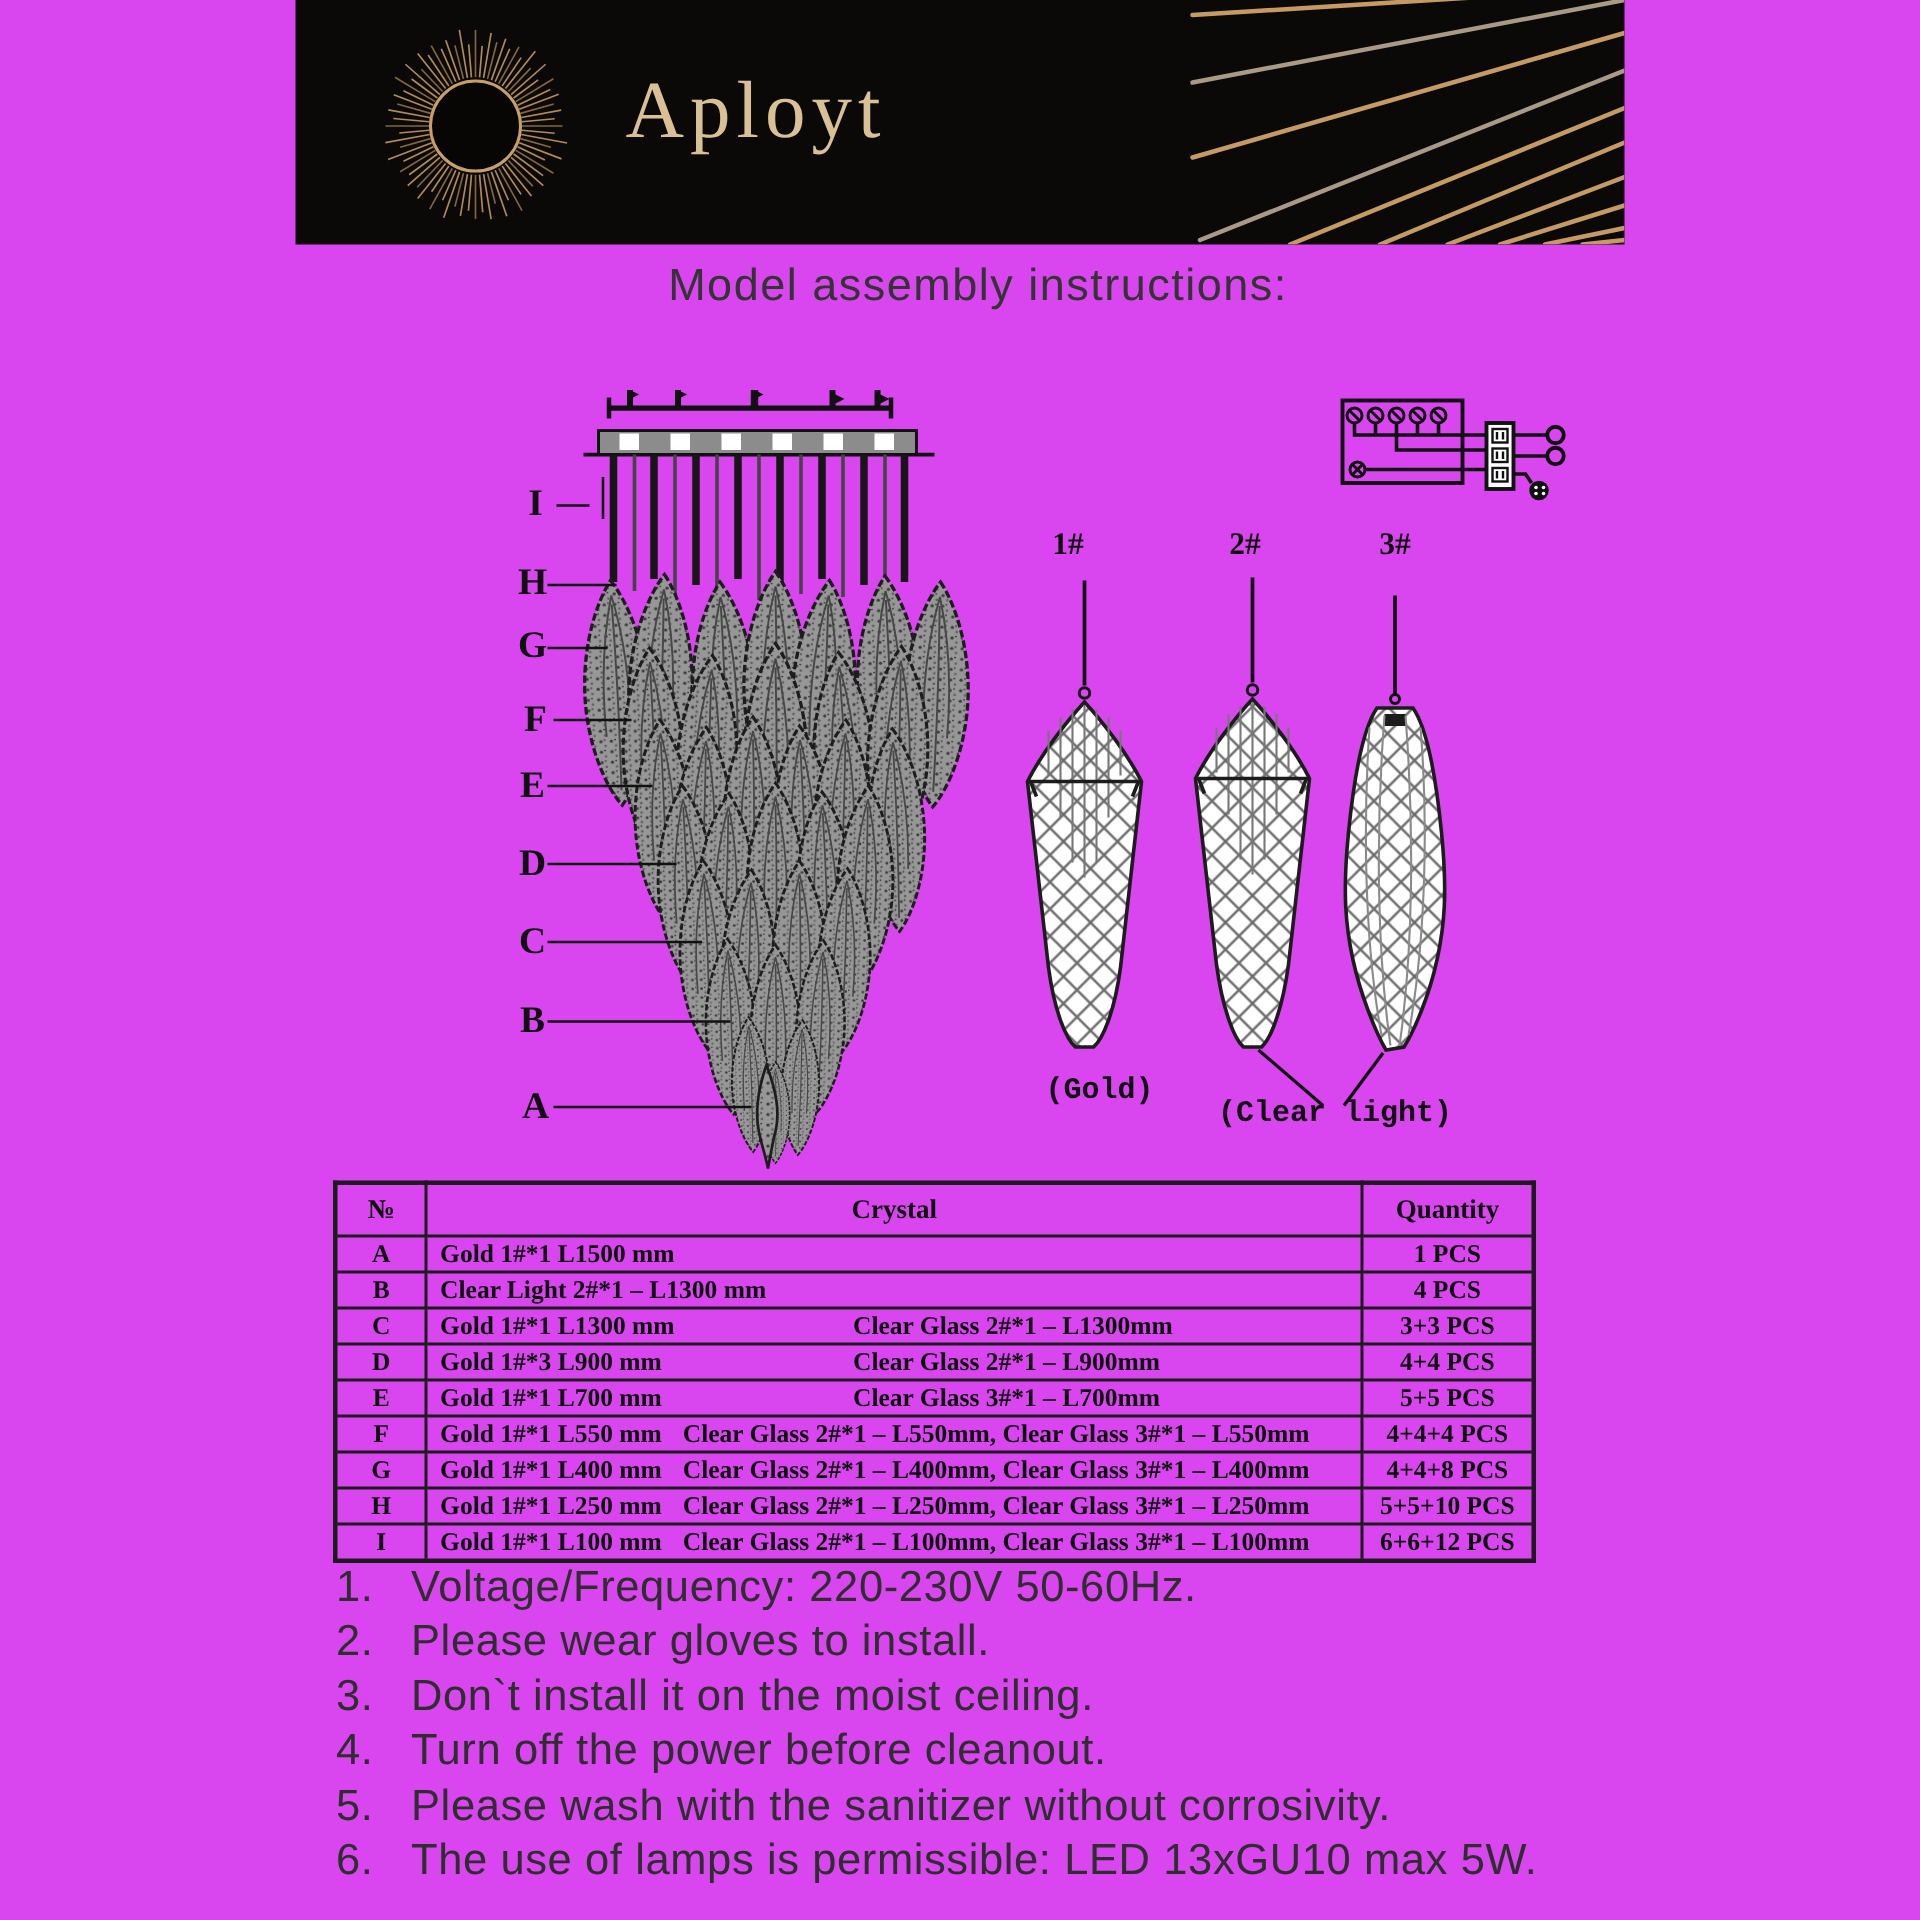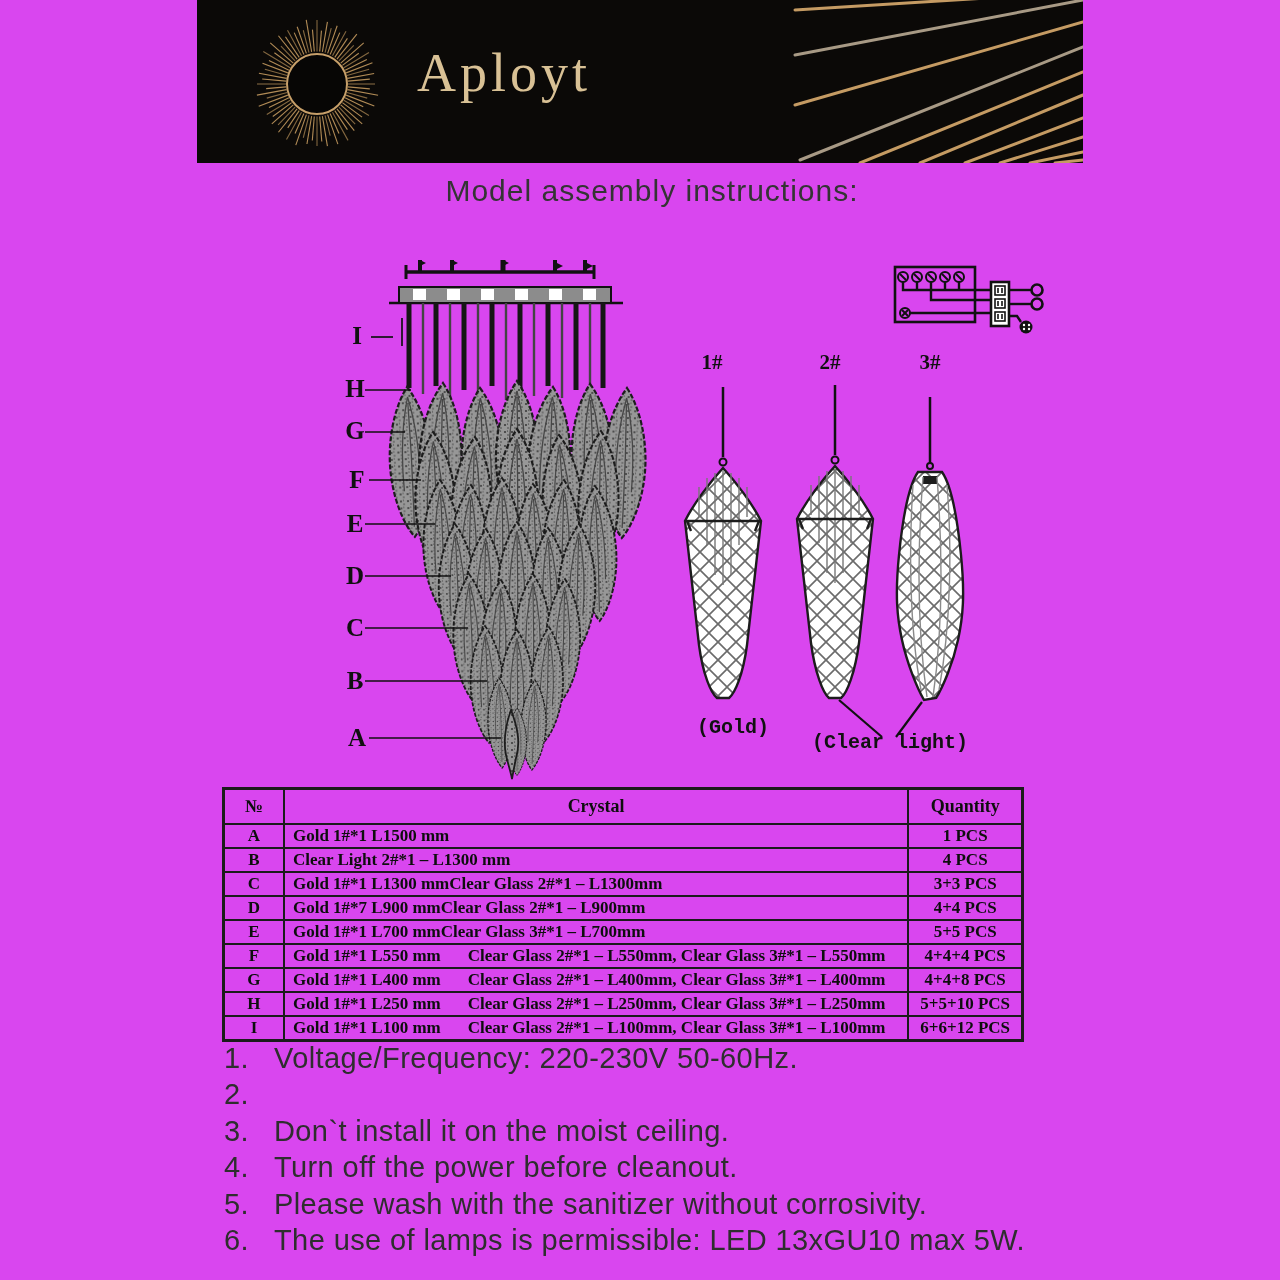--- a/index.html
+++ b/index.html
@@ -27,22 +27,22 @@
               font-family:"Liberation Serif",serif;font-weight:bold;font-size:17px;color:#0e0e0e;
               border:3px solid #1b1b1b;}
   table.parts th,table.parts td{border:2px solid #1b1b1b;padding:0;}
   table.parts th{height:33px;vertical-align:middle;font-size:18px;}
   table.parts td{height:22px;}
   td.cnum,th.hnum{text-align:center;width:62px;}
   th.hqty,td.cqty{text-align:center;width:116px;}
   td.ccrystal{width:624px;}
   .cwrap{display:flex;align-items:center;padding-left:8px;padding-right:6px;border-radius:10px;}
   .c1{white-space:nowrap;}
-  .mode-center .c2{flex:1;text-align:left;white-space:nowrap;}
-  .mode-flow .c2{margin-left:27px;white-space:nowrap;}
+  .mode-center .c2{flex:1;text-align:center;white-space:nowrap;}
+  .mode-flow .c2{margin-left:14px;white-space:nowrap;}
   
   .instructions{position:absolute;left:224px;top:1040px;width:920px;list-style:none;margin:0;padding:0;
                 font-size:29px;color:#2e2e2e;letter-spacing:0.4px;}
   .instructions li{display:flex;height:36.5px;align-items:center;}
   .instructions .n{width:50px;flex:0 0 50px;}
   .instructions .t{flex:1;white-space:nowrap;}
   .abs{position:absolute;}
 </style>
 </head>
 <body>
@@ -449,21 +449,21 @@
               <span class="c1">Gold 1#*1 L1300 mm</span>
               <span class="c2">Clear Glass 2#*1 – L1300mm</span>
             </div>
           </td>
       <td class="cqty">3+3 PCS</td>
     </tr>
     <tr>
       <td class="cnum">D</td>
       <td class="ccrystal mode-center">
             <div class="cwrap">
-              <span class="c1">Gold 1#*7 L900 mm</span>
+              <span class="c1">Gold 1#*3 L900 mm</span>
               <span class="c2">Clear Glass 2#*1 – L900mm</span>
             </div>
           </td>
       <td class="cqty">4+4 PCS</td>
     </tr>
     <tr>
       <td class="cnum">E</td>
       <td class="ccrystal mode-center">
             <div class="cwrap">
               <span class="c1">Gold 1#*1 L700 mm</span>
@@ -515,20 +515,21 @@
   </tbody>
     </table>
 
   <ol class="instructions">
     <li>
         <span class="n">1.</span>
         <span class="t">Voltage/Frequency: 220-230V 50-60Hz.</span>
       </li>
     <li>
         <span class="n">2.</span>
+        <span class="t">Please wear gloves to install.</span>
       </li>
     <li>
         <span class="n">3.</span>
         <span class="t">Don`t install it on the moist ceiling.</span>
       </li>
     <li>
         <span class="n">4.</span>
         <span class="t">Turn off the power before cleanout.</span>
       </li>
     <li>

